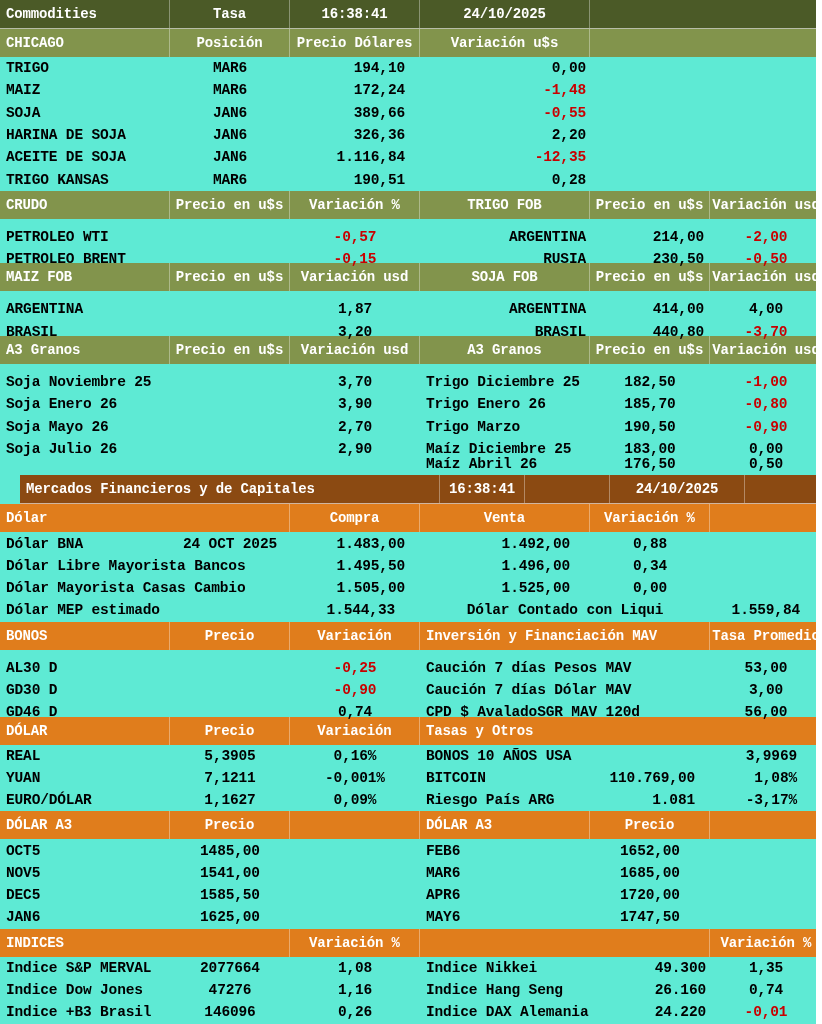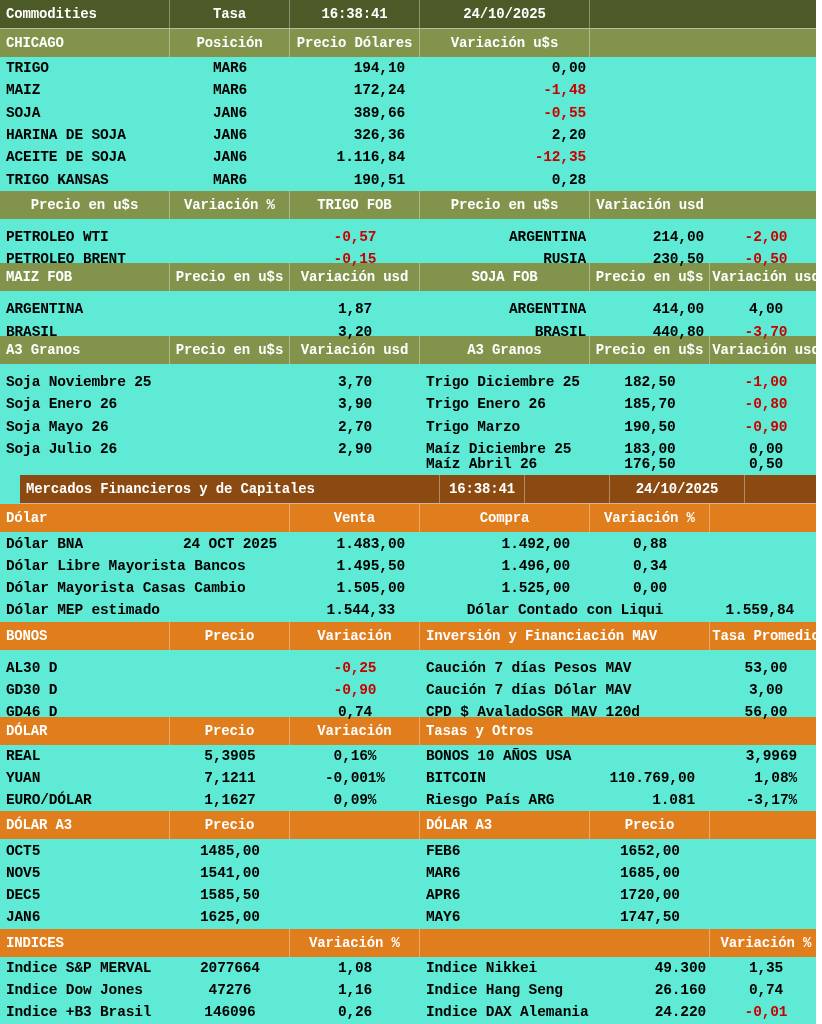--- a/index.html
+++ b/index.html
@@ -13,21 +13,21 @@
   .r{display:grid;grid-template-columns:170px 120px 130px 170px 120px 112px;}
   .rb{display:grid;grid-template-columns:420px 85px 85px 135px 97px;}
   .h{height:28px;}
   .d{height:22.3px;}
   .c{display:flex;align-items:center;padding:0 4px;white-space:nowrap;overflow:hidden;box-sizing:border-box;}
   .al{justify-content:flex-start;}
   .ac{justify-content:center;text-align:center;}
   .ar{justify-content:flex-end;}
   .p6{padding-left:6px;}
   .pr4{padding-right:4px;}.pr6{padding-right:6px;}.pr12{padding-right:12px;margin-top:36px;}
-  .pr15{padding-right:15px;}.pr20{padding-right:20px;}.pr22{padding-right:28px;text-align:right;}.pr25{padding-right:25px;}
+  .pr15{padding-right:15px;}.pr20{padding-right:20px;}.pr22{padding-right:22px;text-align:right;}.pr25{padding-right:25px;}
   .s2{grid-column:span 2;}.s3{grid-column:span 3;}
   .hd{color:#fff;font-size:14px;}
   .hd .c{border-right:1px solid rgba(255,255,255,.35);}
   .hd .c:last-child{border-right:none;}
   .dg{background:var(--dark-olive);border-bottom:1px solid rgba(255,255,255,.6);}
   .g{background:var(--olive);}
   .br{background:var(--brown);border-bottom:1px solid rgba(255,255,255,.6);margin-left:20px;}
   .o{background:var(--orange);}
   .neg{color:var(--red);}
 </style>
@@ -88,20 +88,21 @@
   </div>
   <div class="r d">
     <div class="c al p6">TRIGO KANSAS</div>
     <div class="c ac">MAR6</div>
     <div class="c ar pr15">190,51</div>
     <div class="c ar pr4">0,28</div>
     <div class="c s2"></div>
   </div>
 
   <div class="r h hd g">
+    <div class="c al p6">CRUDO</div>
     <div class="c ac">Precio en u$s</div>
     <div class="c ac">Variación %</div>
     <div class="c ac">TRIGO FOB</div>
     <div class="c ac">Precio en u$s</div>
     <div class="c ac">Variación usd</div>
   </div>
   <div class="r d">
     <div class="c al p6">PETROLEO WTI</div>
     <div class="c ar pr12">61,46</div>
     <div class="c ac neg">-0,57</div>
@@ -193,22 +194,22 @@
   <div class="rb h hd br">
     <div class="c al p6">Mercados Financieros y de Capitales</div>
     <div class="c ac">16:38:41</div>
     <div class="c"></div>
     <div class="c ac">24/10/2025</div>
     <div class="c"></div>
   </div>
 
   <div class="r h hd o">
     <div class="c s2 al p6">Dólar</div>
+    <div class="c ac">Compra</div>
     <div class="c ac">Venta</div>
-    <div class="c ac">Compra</div>
     <div class="c ac">Variación %</div>
     <div class="c"></div>
   </div>
   <div class="r d">
     <div class="c al p6">Dólar BNA</div>
     <div class="c ac">24 OCT 2025</div>
     <div class="c ar pr15">1.483,00</div>
     <div class="c ar pr20">1.492,00</div>
     <div class="c ac">0,88</div>
     <div class="c"></div>

